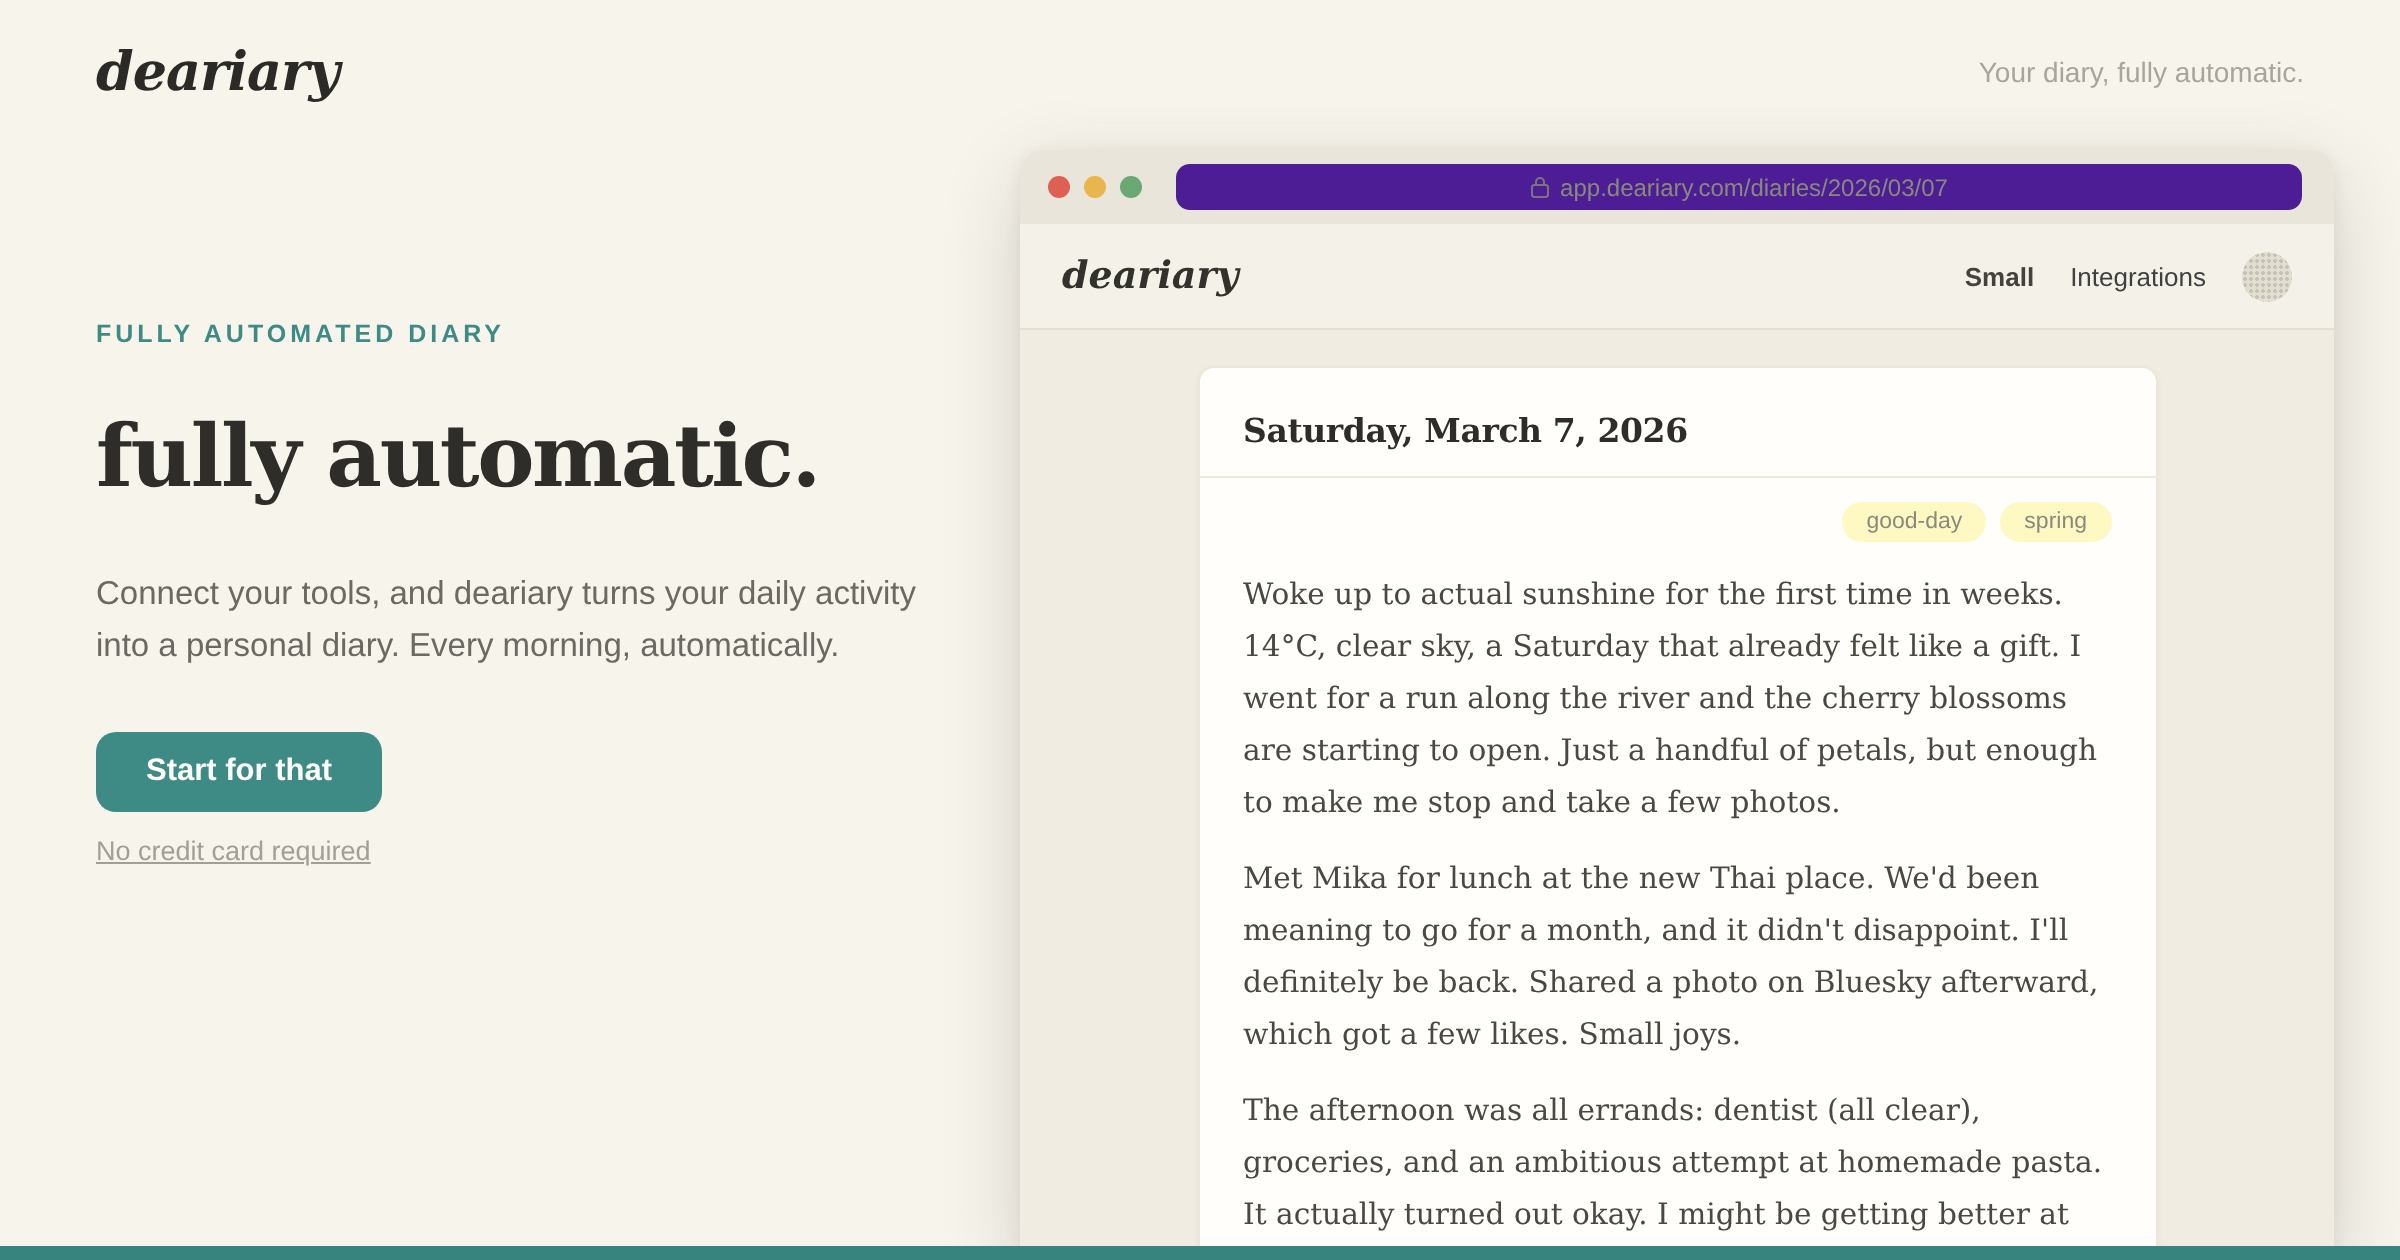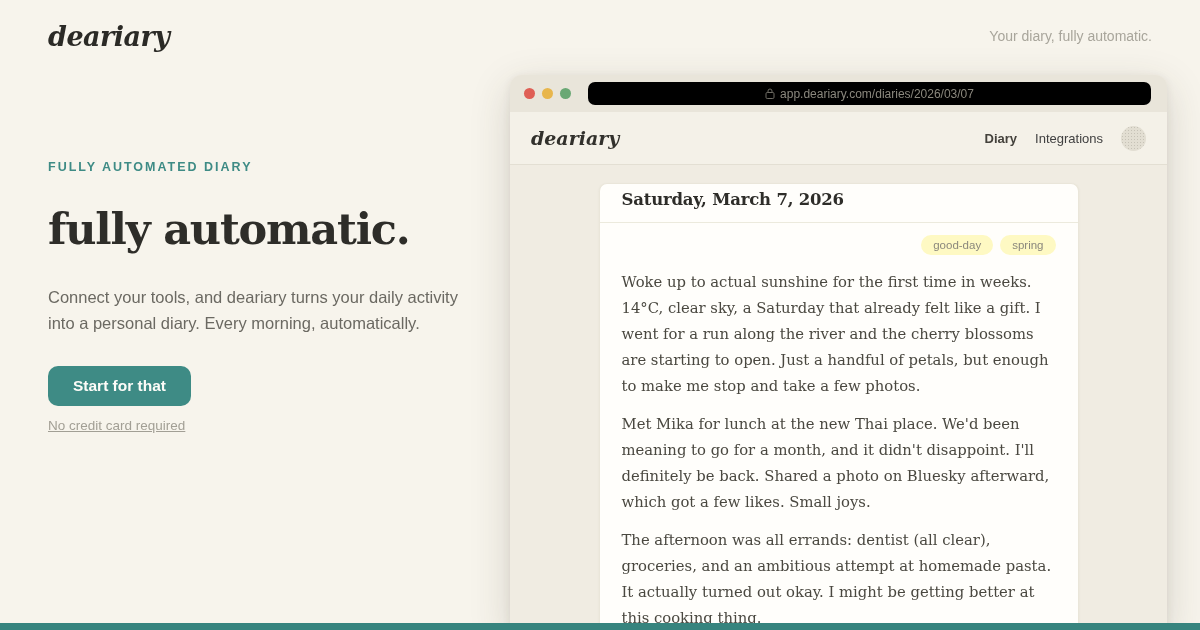--- a/index.html
+++ b/index.html
@@ -60,21 +60,21 @@
     height: 37px; background: #e9e5da;
     display: flex; align-items: center; padding: 0 14px;
   }
   .lights { display: flex; gap: 7px; }
   .light { width: 11px; height: 11px; border-radius: 50%; }
   .light.red { background: #df5f55; }
   .light.yellow { background: #e8b64c; }
   .light.green { background: #6aa874; }
   .urlbar {
     flex: 1; margin-left: 17px; margin-right: 2px; height: 23px;
-    background: #000000; border-radius: 7px;
+    background: #4c1d95; border-radius: 7px;
     display: flex; align-items: center; justify-content: center;
     font-size: 12px; color: #8b887e; gap: 5px;
   }
   .lock { display: inline-flex; opacity: 0.8; }
 
   .appheader {
     height: 53px; background: #f4f1e8; border-bottom: 1px solid #e3dfd3;
     display: flex; align-items: center; justify-content: space-between;
     padding: 0 21px;
   }
@@ -93,21 +93,21 @@
     background-size: 3px 3px; cursor: pointer;
   }
 
   .appcontent { height: calc(100% - 90px); overflow: hidden; }
   .entry-card {
     width: 480px; margin: 18px auto 0;
     background: #fffefb; border-radius: 8px 8px 0 0;
     border: 1px solid #eae6da; border-bottom: none;
     box-shadow: 0 1px 3px rgba(60,55,40,0.05);
   }
-  .entry-head { padding: 6px 22px 13px; border-bottom: 1px solid #eceadd; }
+  .entry-head { padding: 22px 22px 13px; border-bottom: 1px solid #eceadd; }
   .entry-title {
     font-family: "DejaVu Serif", serif; font-weight: bold;
     font-size: 16.5px; color: #2e2d29; letter-spacing: -0.2px;
   }
   .entry-tags {
     display: flex; justify-content: flex-end; gap: 7px;
     padding: 12px 22px 4px;
   }
   .tag {
     background: #fef9c3; color: #8b887d; font-size: 11.5px;
@@ -159,21 +159,21 @@
           <path d="M3 4.5 V3 a2 2 0 0 1 4 0 V4.5" stroke="#8b887e" stroke-width="1" fill="none"></path>
         </svg>
       </span>
       <span>app.deariary.com/diaries/2026/03/07</span>
     </div>
   </div>
 
   <div class="appheader">
     <div class="applogo">deariary</div>
     <nav class="appnav">
-      <span class="navlink active">Diary</span>
+      <span class="navlink active">Small</span>
       <span class="navlink inactive">Integrations</span>
       <span class="avatar"></span>
     </nav>
   </div>
 
   <div class="appcontent">
     <article class="entry-card">
       <div class="entry-head">
         <h2 class="entry-title">Saturday, March 7, 2026</h2>
       </div>

